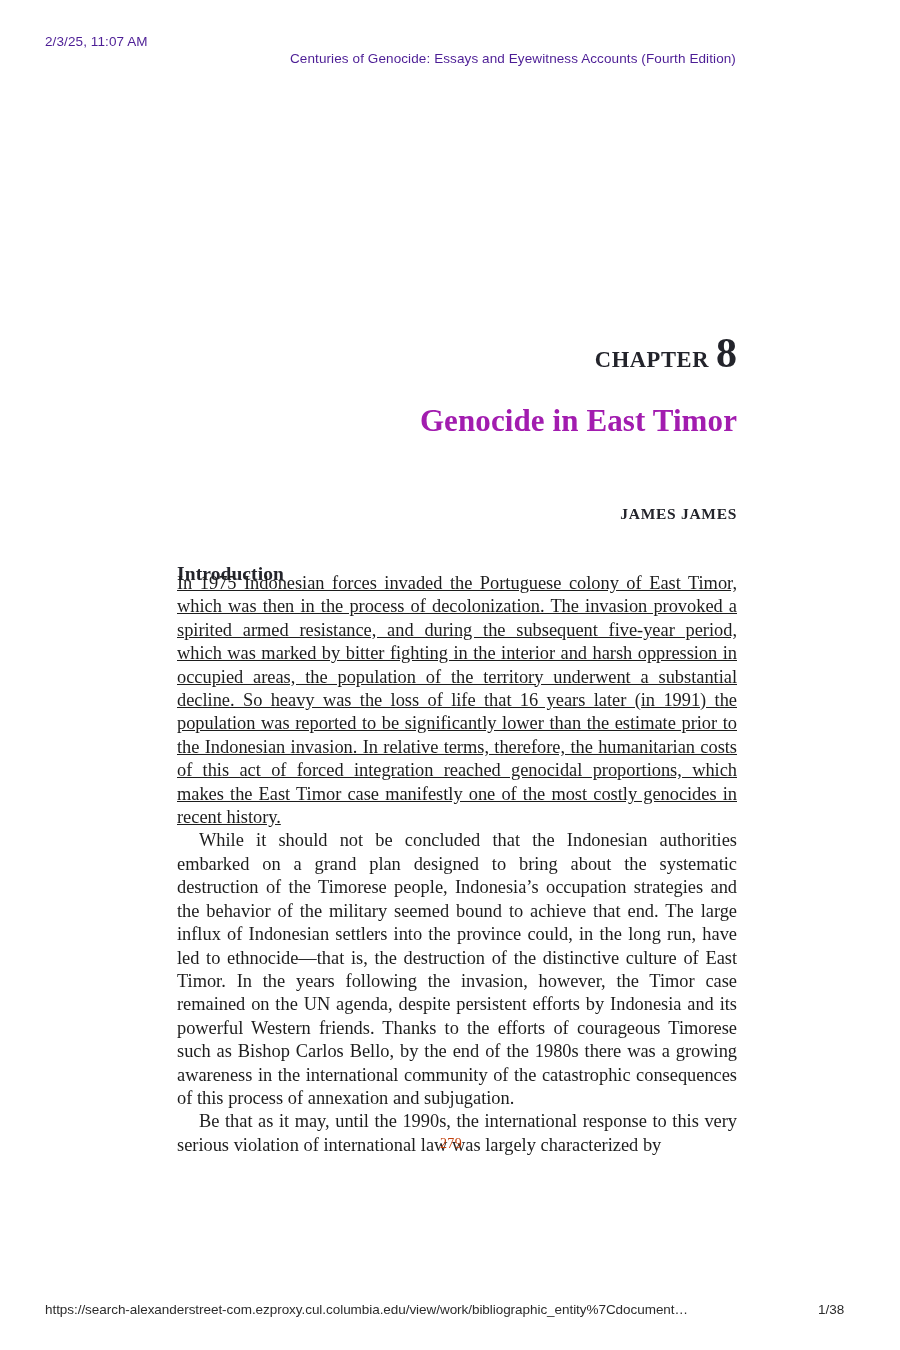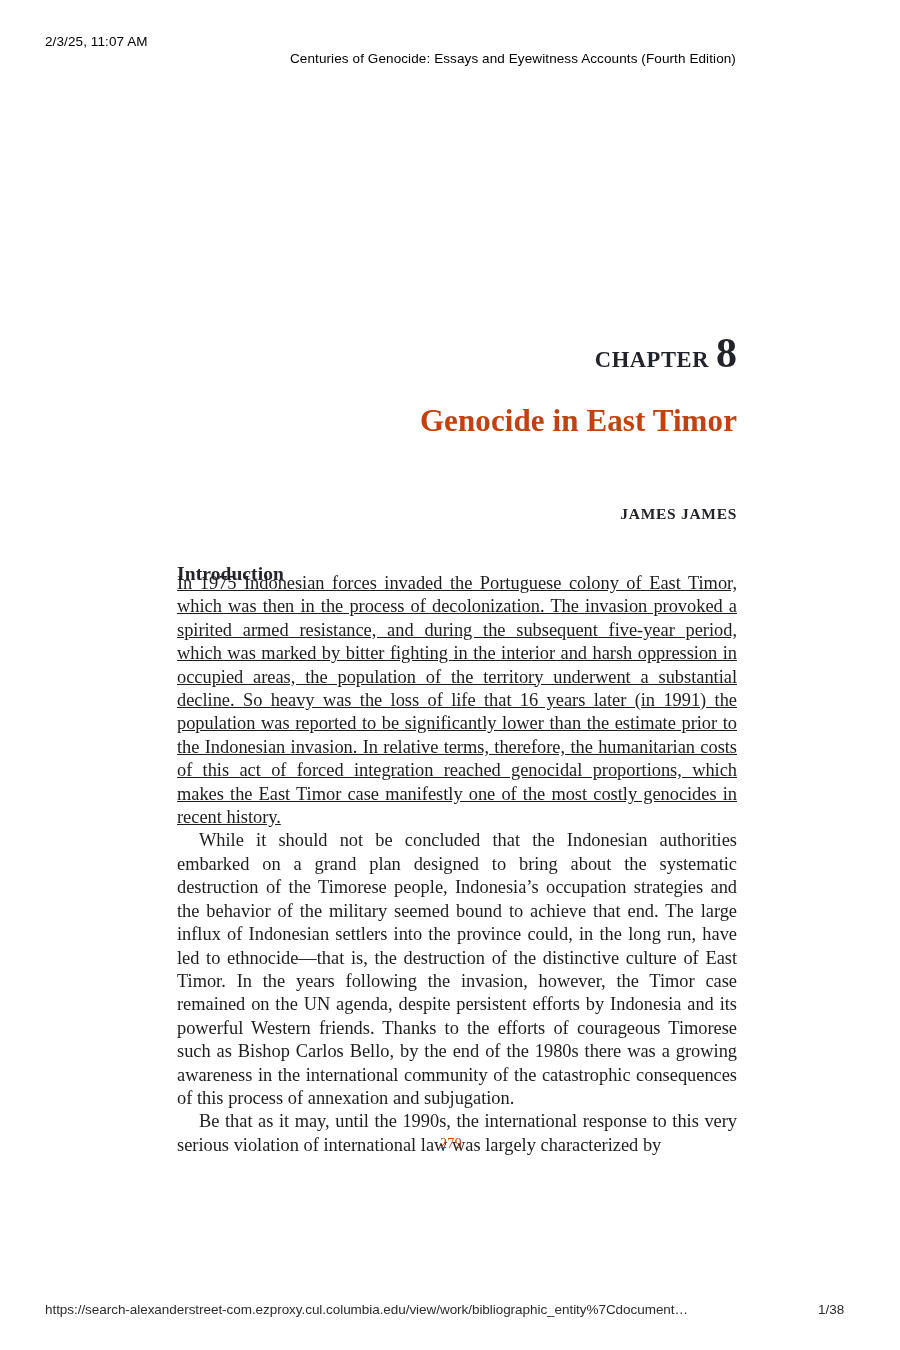--- a/index.html
+++ b/index.html
@@ -20,21 +20,21 @@
 
   
   .print-header {
     position: absolute;
     top: 34px;
     left: 0;
     width: 900px;
     height: 20px;
     font-family: "Liberation Sans", "DejaVu Sans", sans-serif;
     font-size: 13.5px;
-    color: #000000;
+    color: #4c1d95;
     letter-spacing: 0.1px;
   }
   .print-header .ph-datetime {
     position: absolute;
     left: 45px;
     top: 0;
     white-space: nowrap;
   }
   .print-header .ph-title {
     position: absolute;
@@ -79,21 +79,21 @@
   }
 
   .chapter-title {
     position: absolute;
     left: 165px;
     top: 383px;
     width: 572px;
     text-align: right;
     font-size: 31px;
     font-weight: 700;
-    color: #c2410c;
+    color: #a21caf;
     line-height: 1.1;
     letter-spacing: 0.1px;
     white-space: nowrap;
   }
 
   .author-byline {
     position: absolute;
     left: 165px;
     top: 505px;
     width: 572px;

